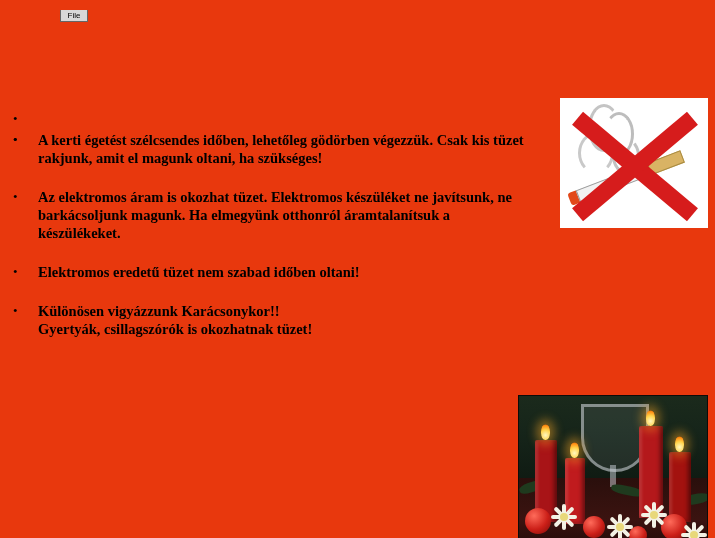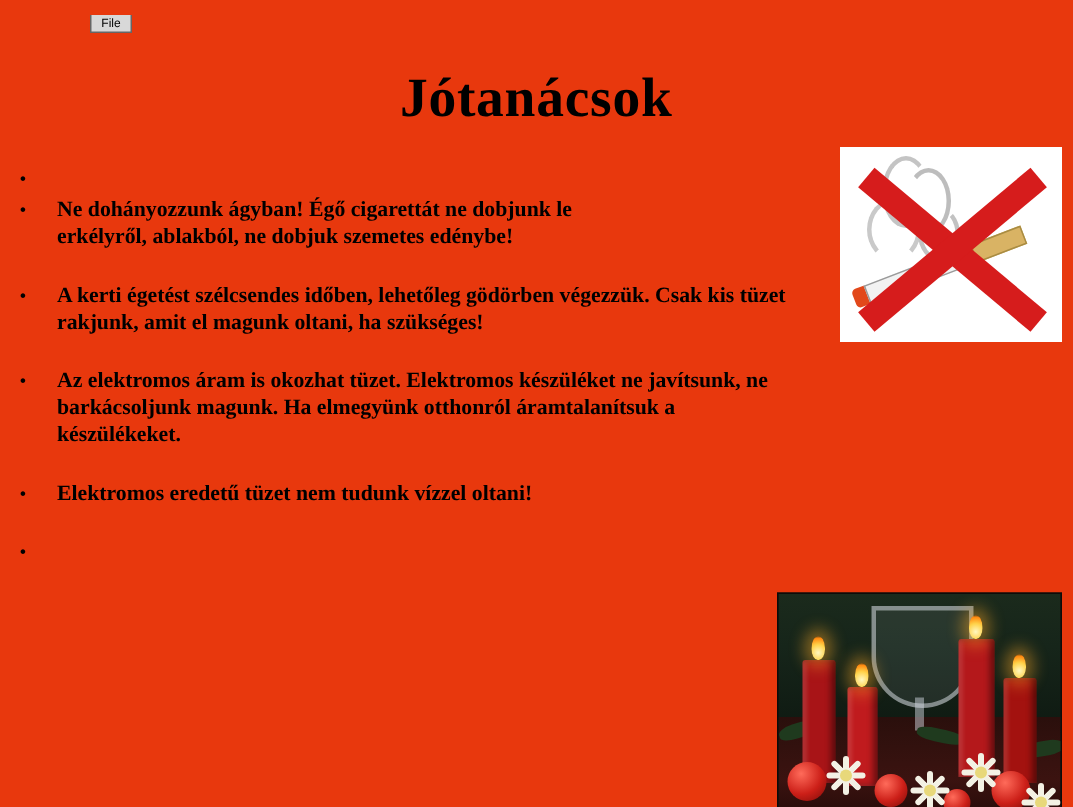--- a/index.html
+++ b/index.html
@@ -255,54 +255,53 @@
   .sprig.p2 { left: 92px; top: 90px;  width: 32px; height: 9px;  transform: rotate(12deg);}
   .sprig.p3 { left: 164px;top: 98px;  width: 26px; height: 10px; transform: rotate(-10deg);}
 </style>
 </head>
 <body>
 
 <div id="slide">
 
   <div class="file-tab">File</div>
 
-  <div class="title">Jótanácsok</div>
 
   <div class="bullets">
 
     <div class="bullet-row w-narrow">
       <span class="bullet-mark">•</span>
     </div>
 
     <div class="bullet-row w-narrow">
       <span class="bullet-mark">•</span>
-      <span class="bullet-text">Ne dohányozzunk ágyban! Égő cigarettát ne dobjunk le
-erkélyről, ablakból, ne dobjuk szemetes edénybe!</span>
     </div>
 
     <div class="bullet-row w-wide">
       <span class="bullet-mark">•</span>
       <span class="bullet-text">A kerti égetést szélcsendes időben, lehetőleg gödörben végezzük. Csak kis tüzet
 rakjunk, amit el magunk oltani, ha szükséges!</span>
     </div>
 
     <div class="bullet-row w-wide">
       <span class="bullet-mark">•</span>
       <span class="bullet-text">Az elektromos áram is okozhat tüzet. Elektromos készüléket ne javítsunk, ne
 barkácsoljunk magunk. Ha elmegyünk otthonról áramtalanítsuk a
 készülékeket.</span>
     </div>
 
     <div class="bullet-row w-mid">
       <span class="bullet-mark">•</span>
-      <span class="bullet-text">Elektromos eredetű tüzet nem tudunk vízzel oltani!</span>
+      <span class="bullet-text">Elektromos eredetű tüzet nem szabad időben oltani!</span>
     </div>
 
     <div class="bullet-row w-narrow">
       <span class="bullet-mark">•</span>
+      <span class="bullet-text">Különösen vigyázzunk Karácsonykor!!
+Gyertyák, csillagszórók is okozhatnak tüzet!</span>
     </div>
 
   </div>
 
   <div class="pic-smoking">
     <div class="smoke s1"></div>
     <div class="smoke s2"></div>
     <div class="smoke s3"></div>
     <div class="smoke s4"></div>
     <div class="cig">

